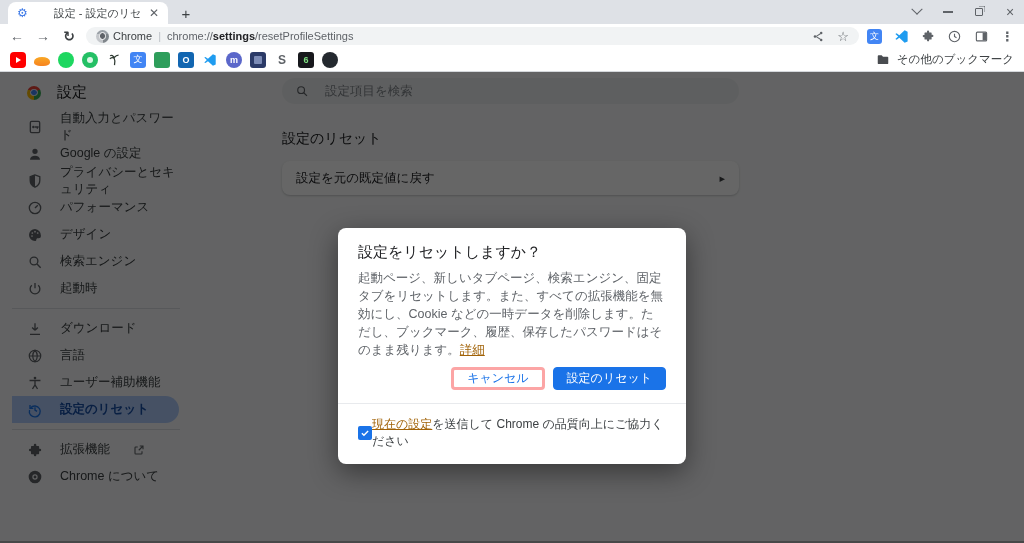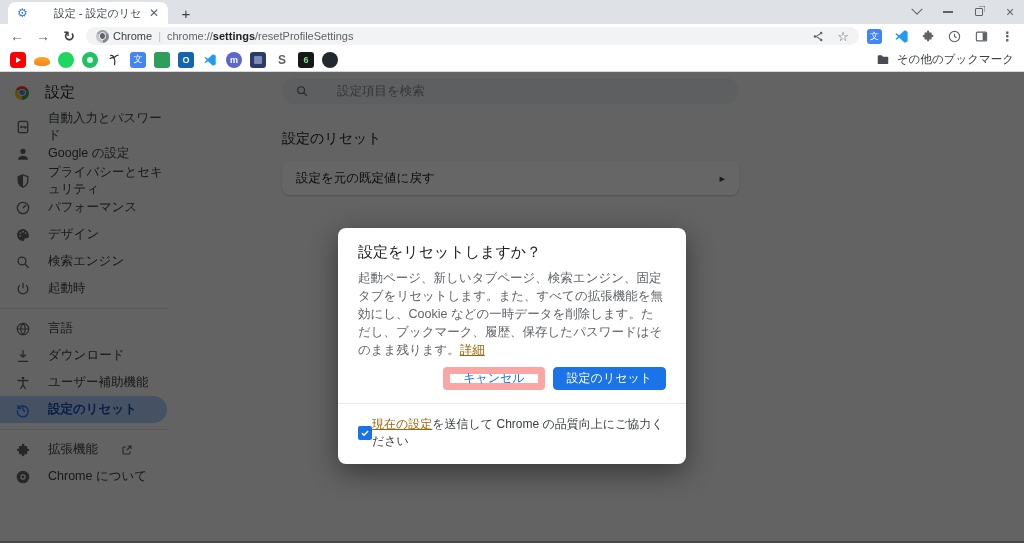--- a/index.html
+++ b/index.html
@@ -81,21 +81,21 @@
   .bm-navy::after { content:""; width:8px; height:8px; background:#7c8bb5; border-radius:1px; }
   .bm-s { color:#5f6368; font-size:12px; font-weight:bold; }
   .bm-six { background:#17181c; border-radius:3px; color:#7ee081; font-size:9px; font-weight:bold; }
   .bm-github { background:#24292f; border-radius:50%; }
   .bm-translate { background:#4285f4; border-radius:3px; color:#fff; font-size:9px; }
   .bm-other { margin-left:auto; display:flex; align-items:center; gap:7px; color:#3c4043; font-size:11.5px; }
 
   
   .content { position:relative; height:471px; background:#f7f8f9; overflow:hidden; }
 
-  .sidebar { position:absolute; left:0; top:0; width:260px; }
+  .sidebar { position:absolute; left:12px; top:0; width:260px; }
   .sb-header { height:41px; display:flex; align-items:center; gap:16px; padding-left:15px; }
   .sb-title { font-size:15px; color:#202124; }
   .chrome-logo { width:15px; height:15px; border-radius:50%;
     background:conic-gradient(from -60deg,#ea4335 0 120deg,#34a853 0 240deg,#fbbc04 0 360deg);
     position:relative; flex:0 0 auto; }
   .chrome-logo::after { content:""; position:absolute; inset:3.2px; background:#4285f4; border:1.3px solid #fff; border-radius:50%; }
   .chrome-logo.gray { background:conic-gradient(from -60deg,#9aa0a6 0 120deg,#80868b 0 240deg,#c4c7cb 0 360deg); width:13px; height:13px;}
   .chrome-logo.gray::after { background:#5f6368; inset:2.8px; }
   .chrome-logo.small { width:14px; height:14px; }
 
@@ -106,21 +106,21 @@
   }
   .sb-item .mi { color:#5f6368; display:flex; }
   .sb-item.selected { background:#aecbfa; color:#174ea6; font-weight:bold; }
   .sb-item.selected .mi { color:#1a73e8; }
   .sb-divider { width:168px; height:1px; background:#dadce0; margin:6px 0; }
   .ext-link { margin-left:6px; color:#5f6368; display:flex; }
 
   .main { position:absolute; left:282px; top:0; width:457px; }
   .search-pill {
     margin-top:6px; height:26px; border-radius:13px; background:#eceef0;
-    display:flex; align-items:center; gap:26px; padding:0 13px;
+    display:flex; align-items:center; gap:14px; padding:0 13px;
   }
   .search-pill svg { color:#5f6368; flex:0 0 auto; }
   .search-input { flex:1; border:none; outline:none; background:transparent; font-size:12.5px; color:#202124; font-family:inherit; }
   .search-input::placeholder { color:#80868b; }
   .section-title { margin-top:26px; font-size:14px; font-weight:500; color:#202124; }
   .reset-card {
     margin-top:13px; height:34px; background:#ffffff; border-radius:8px;
     box-shadow:0 1px 2px rgba(60,64,67,.25); display:flex; align-items:center;
     justify-content:space-between; padding:0 14px; font-size:12.5px; color:#202124;
   }
@@ -136,21 +136,21 @@
     box-shadow:0 8px 28px rgba(0,0,0,.45);
   }
   .dlg-title { font-size:15px; line-height:21px; color:#202124; font-weight:500; margin-bottom:7px; }
   .dlg-body { font-size:12.5px; line-height:18px; color:#5f6368; }
   .link { color:#a16207; text-decoration:underline; cursor:pointer; }
   .dlg-actions { display:flex; justify-content:flex-end; gap:8px; margin-top:8px; }
   .btn {
     height:23px; padding:0 13px; border-radius:4px; font-size:12px; font-weight:500;
     display:flex; align-items:center; cursor:pointer; font-family:inherit;
   }
-  .btn-outline { background:#fff; border:7px solid #fca5a5; color:#1a73e8; }
+  .btn-outline { background:#fff; border:3px solid #fca5a5; color:#1a73e8; }
   .btn-primary { background:#1a73e8; border:1px solid #1a73e8; color:#fff; }
   .dlg-divider { height:1px; background:#e8eaed; margin:13px -20px 0; }
   .dlg-check { display:flex; align-items:center; padding-top:12px; font-size:12px; color:#3c4043; }
   .checkbox {
     width:14px; height:14px; border-radius:2px; background:#1a73e8; flex:0 0 auto;
     display:flex; align-items:center; justify-content:center;
   }
 </style>
 </head>
 <body>
@@ -324,34 +324,34 @@
               <path d="M7.2 6.5a7.3 7.3 0 1 0 9.6 0"></path>
             </svg>
           </span>
         <span>起動時</span>
       </div>
 
       <div class="sb-divider"></div>
 
       <div class="sb-item">
         <span class="mi">
+            <svg width="16" height="16" viewBox="0 0 24 24" fill="none" stroke="currentColor" stroke-width="2">
+              <path d="M12 3.5V14m0 0 4.3-4.3M12 14 7.7 9.7M4.5 20h15"></path>
+            </svg>
+          </span>
+        <span>ダウンロード</span>
+      </div>
+      <div class="sb-item">
+        <span class="mi">
             <svg width="16" height="16" viewBox="0 0 24 24" fill="none" stroke="currentColor" stroke-width="1.8">
               <circle cx="12" cy="12" r="8.6"></circle>
               <path d="M3.4 12h17.2M12 3.4c-4.6 4.8-4.6 12.4 0 17.2 4.6-4.8 4.6-12.4 0-17.2Z"></path>
             </svg>
           </span>
         <span>言語</span>
-      </div>
-      <div class="sb-item">
-        <span class="mi">
-            <svg width="16" height="16" viewBox="0 0 24 24" fill="none" stroke="currentColor" stroke-width="2">
-              <path d="M12 3.5V14m0 0 4.3-4.3M12 14 7.7 9.7M4.5 20h15"></path>
-            </svg>
-          </span>
-        <span>ダウンロード</span>
       </div>
       <div class="sb-item">
         <span class="mi">
             <svg width="16" height="16" viewBox="0 0 24 24" fill="none" stroke="currentColor" stroke-width="2">
               <circle cx="12" cy="4.6" r="2" fill="currentColor" stroke="none"></circle>
               <path d="M3.8 8.3h16.4M12 8.3v6.6m0 0L8.2 21m3.8-6.1L15.8 21"></path>
             </svg>
           </span>
         <span>ユーザー補助機能</span>
       </div>

